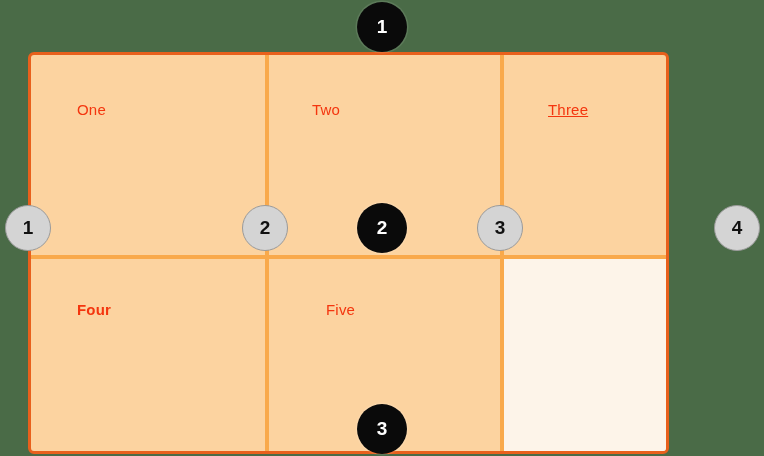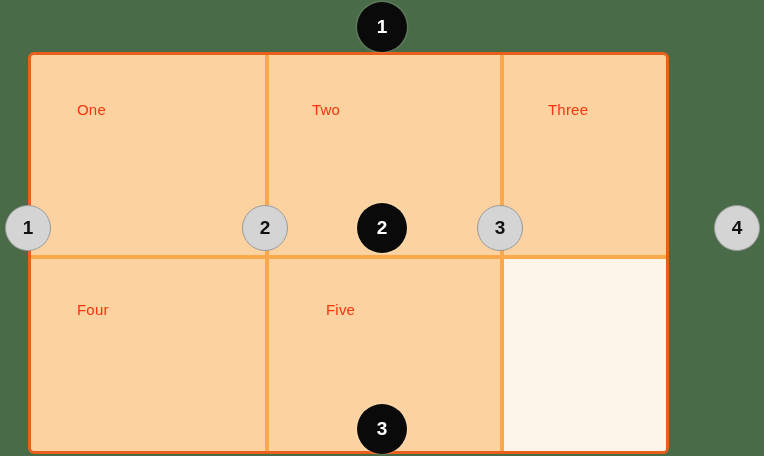--- a/index.html
+++ b/index.html
@@ -69,22 +69,22 @@
   .cell-label {
     position: absolute;
     color: #f4350e;
     font-size: 15px;
     font-family: "Liberation Sans", sans-serif;
     white-space: nowrap;
     letter-spacing: 0.2px;
   }
   .lbl-one   { left: 46px;  top: 46px; }
   .lbl-two   { left: 281px; top: 46px; }
-  .lbl-three { left: 517px; top: 46px; }
-  .lbl-four  { left: 46px;  top: 246px; }
+  .lbl-three { left: 517px; top: 46px; text-decoration: underline; }
+  .lbl-four  { left: 46px;  top: 246px; font-weight: bold; }
   .lbl-five  { left: 295px; top: 246px; }
 
   
   .marker {
     position: absolute;
     display: flex;
     align-items: center;
     justify-content: center;
     border-radius: 50%;
     box-sizing: border-box;

